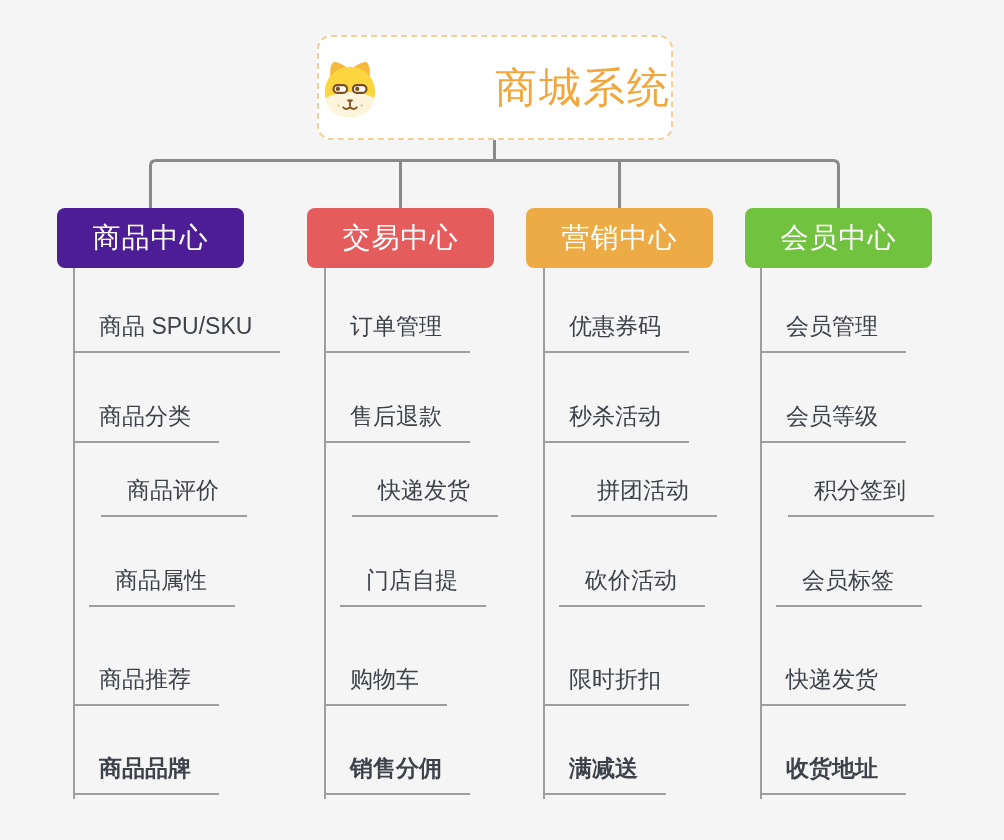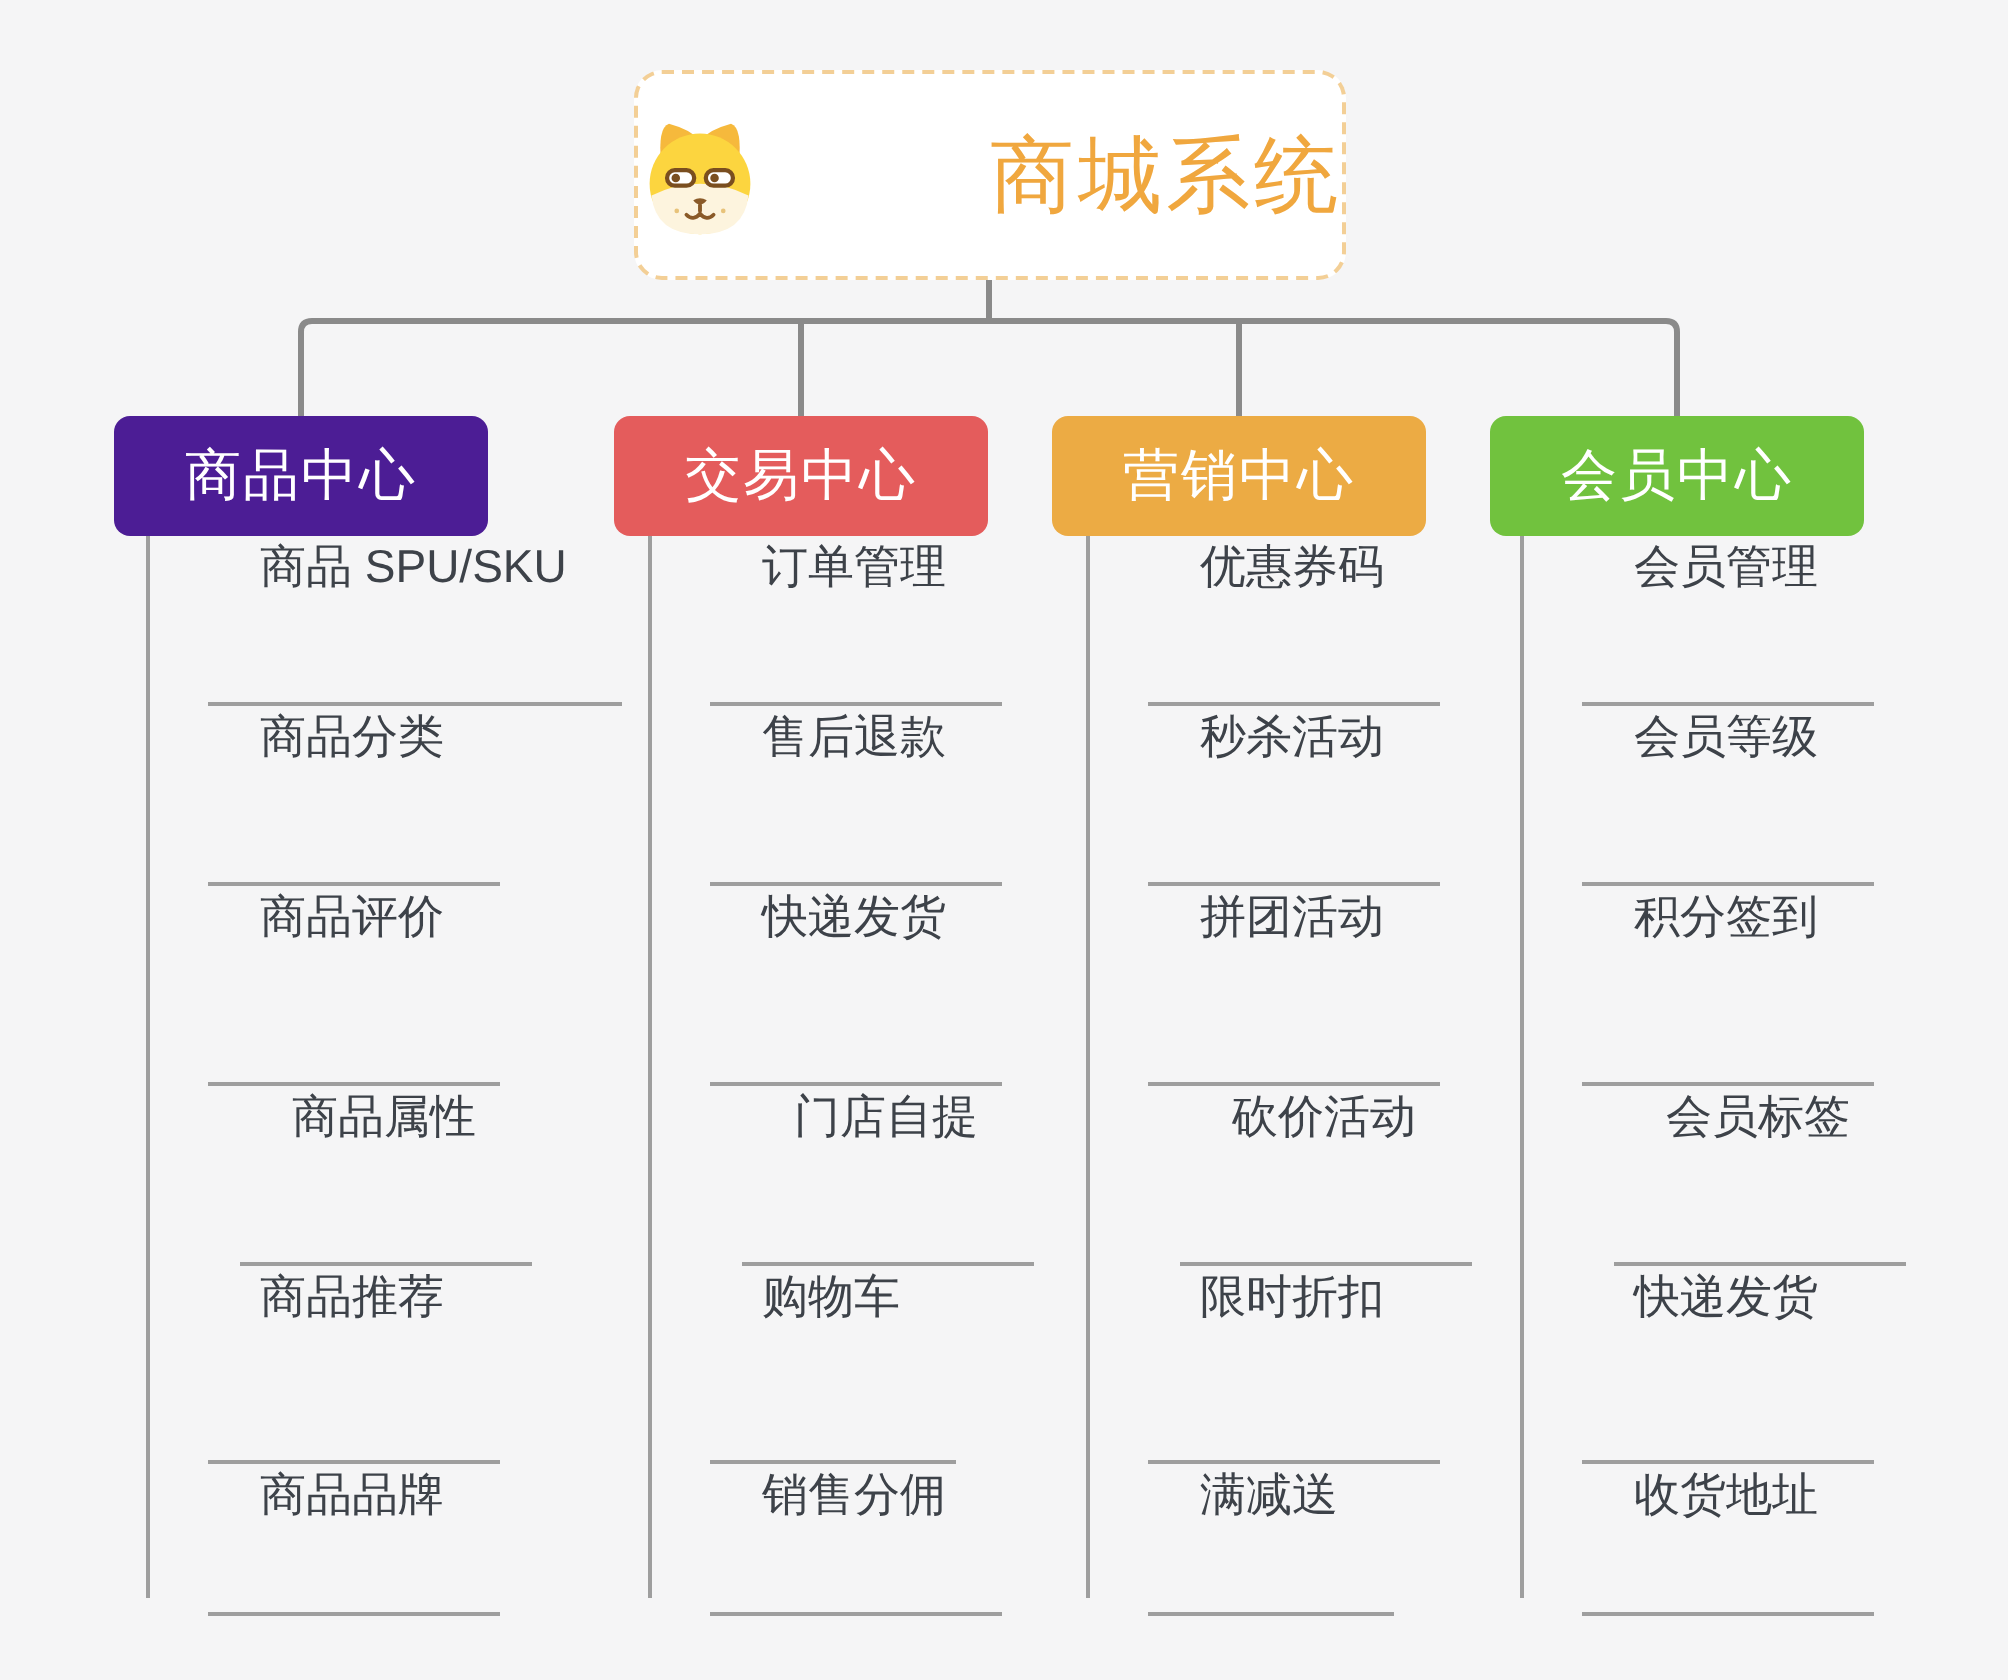--- a/index.html
+++ b/index.html
@@ -53,28 +53,28 @@
   }
   .col-product{left:73px;}
   .col-trade  {left:324px;}
   .col-market {left:543px;}
   .col-member {left:760px;}
   .spine{
     position:absolute;left:0;top:0;width:2px;height:531px;
     background:#9e9e9e;
   }
   .item{
-    display:flex;padding-left:31px;
+    display:flex;align-items:flex-end;
   }
   .item:nth-child(2){height:85px;}
   .item:nth-child(3){height:90px;}
-  .item:nth-child(4){height:100px;}
+  .item:nth-child(4){height:74px;margin-left:28px;}
   .item:nth-child(5){height:90px;margin-left:16px;}
   .item:nth-child(6){height:99px;}
-  .item:nth-child(7){height:76px;}
+  .item:nth-child(7){height:89px;font-weight:bold;}
   .leaf{
     border-bottom:2px solid #9e9e9e;
     padding:0 28px 9px 26px;
     font-size:23px;
     color:#3d4249;
     white-space:nowrap;
   }
 </style>
 </head>
 <body>

